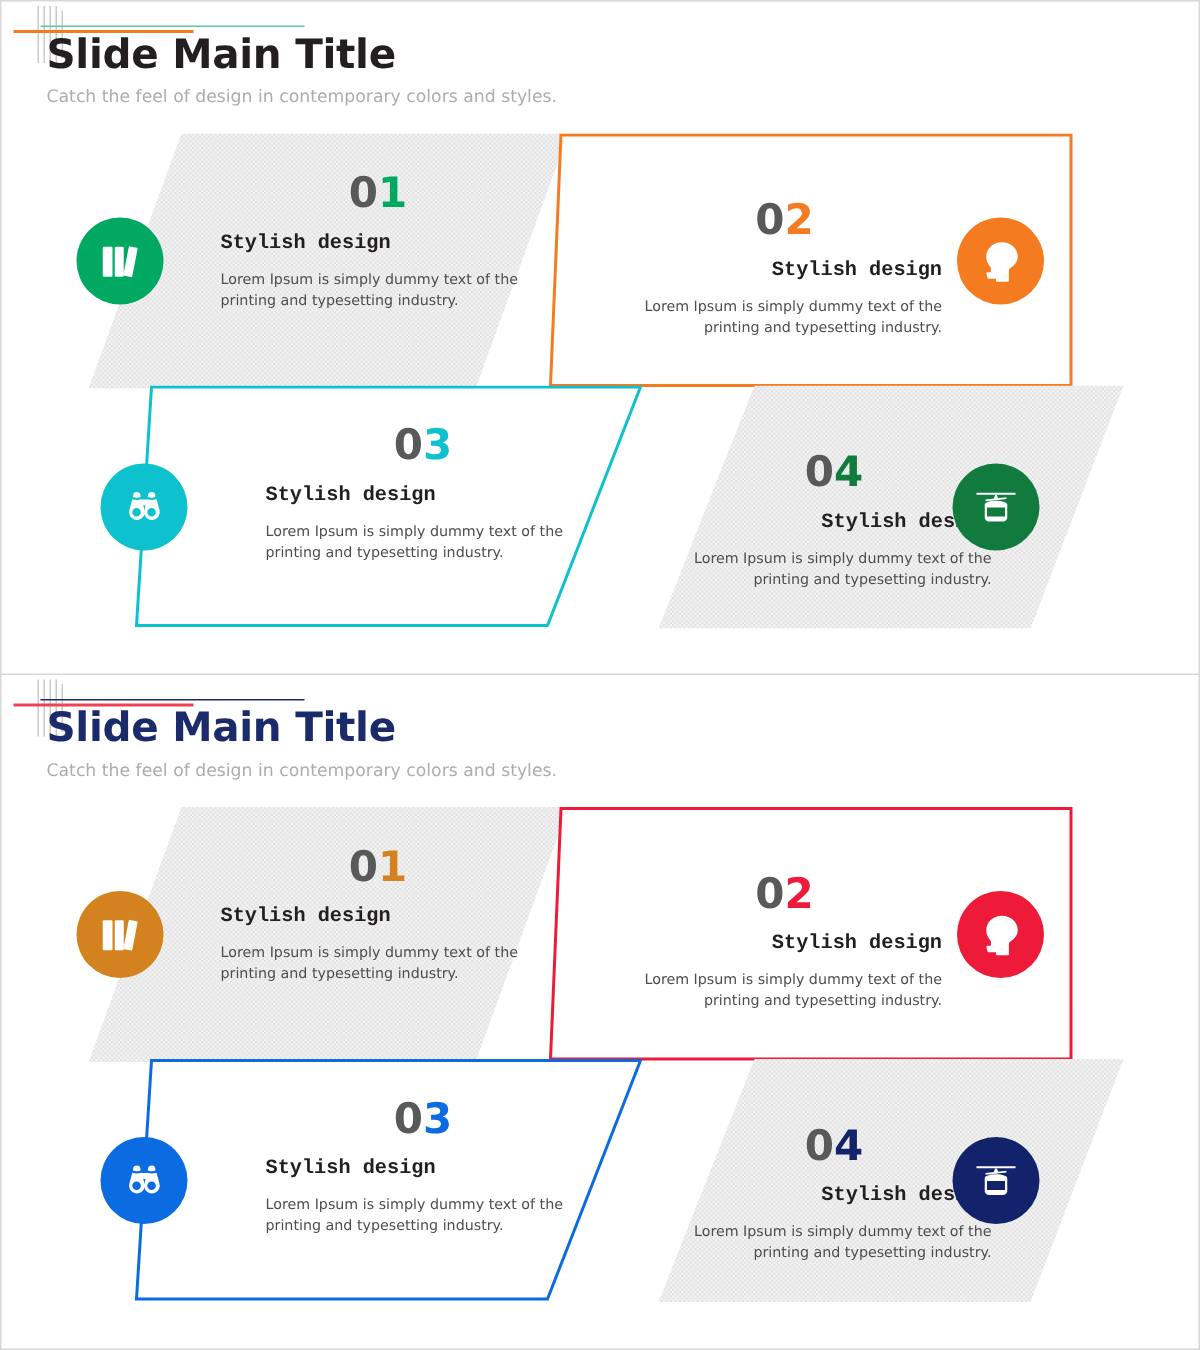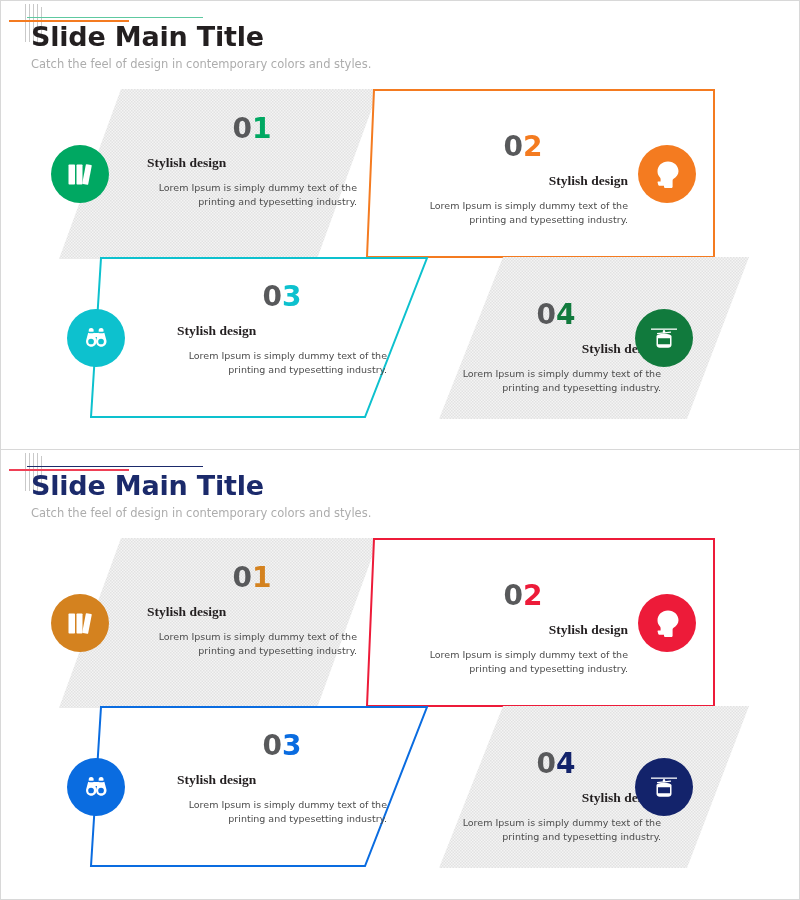--- a/index.html
+++ b/index.html
@@ -54,26 +54,25 @@
   .c-left  { left:88px;  top:26px; text-align:left; }
   .c-right { right:88px; top:44px; text-align:right; }
 
   .num {
     font-size:28px; font-weight:bold; line-height:1;
     font-family:"DejaVu Sans", sans-serif; letter-spacing:0px;text-align:center;
   }
   .num .g { color:#58595b; }
   .heading {
     margin-top:12px; font-size:13.5px; font-weight:bold; color:#231f20;
-    font-family:Liberation Serif, serif;
+    font-family:Liberation Mono, monospace;
   }
   .body {
     margin-top:10px; font-size:9.5px; line-height:1.45; color:#4d4d4d;
     font-family:"DejaVu Sans", sans-serif;
-    text-align:right;
   }
 
   
   .circle {
     position:absolute; width:58px; height:58px; border-radius:50%;
     display:flex; align-items:center; justify-content:center;
   }
   .circle svg { width:32px; height:32px; fill:#fff; }
 </style>
 </head>

